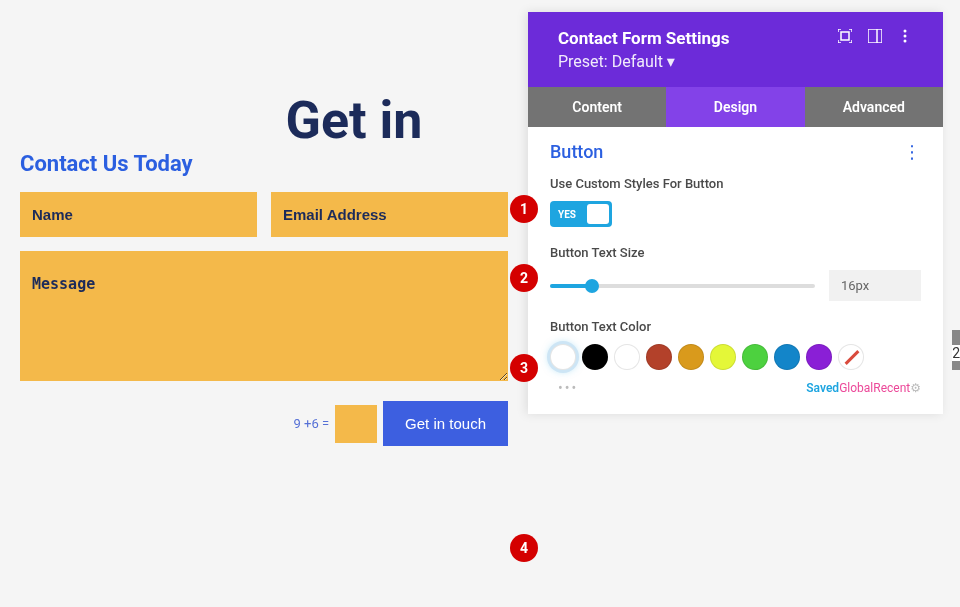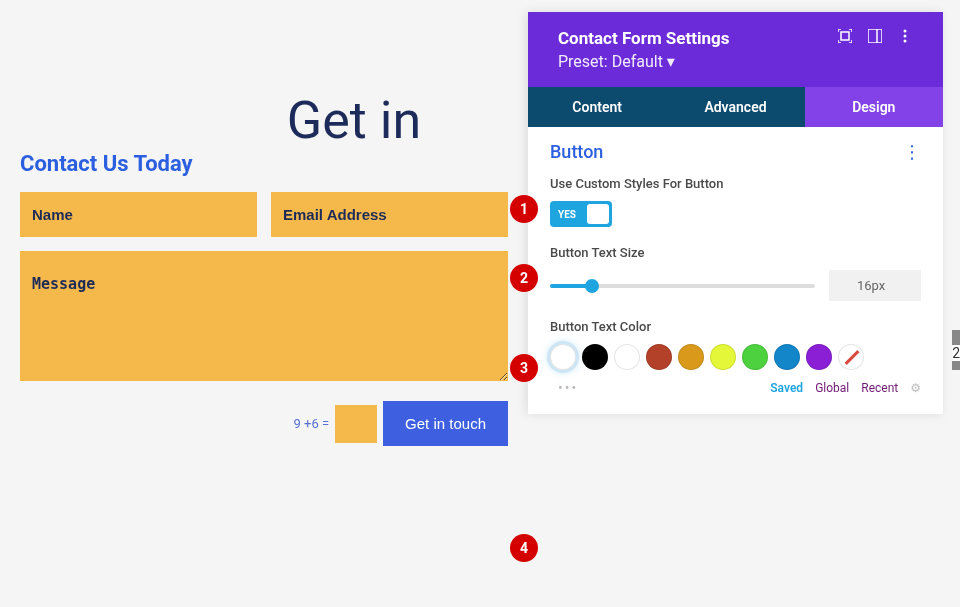--- a/index.html
+++ b/index.html
@@ -1,60 +1,60 @@
 <!DOCTYPE html>
 <html><head>
 <meta charset="utf-8">
 <style>
 * { box-sizing: border-box; margin: 0; padding: 0; }
 body { font-family: -apple-system, BlinkMacSystemFont, "Segoe UI", Roboto, Arial, sans-serif; background: #f5f5f5; width: 960px; height: 607px; overflow: hidden; position: relative; }
 .page { width: 960px; height: 607px; position: relative; }
 .left-area { position: absolute; left: 0; top: 0; width: 528px; height: 607px; padding: 20px; }
-.page-title { font-size: 52px; font-weight: 400; color: #1c2b5a; text-align: center; margin-top: 70px; margin-left: 180px; }
+.page-title { font-size: 52px; font-weight: 700; color: #1c2b5a; text-align: center; margin-top: 70px; margin-left: 180px; }
 .form-heading { font-size: 22px; font-weight: 700; color: #2b5fe0; margin-bottom: 16px; }
 .form-row { display: flex; gap: 14px; margin-bottom: 14px; }
 .input-field { background: #f4b94a; border: none; padding: 14px 12px; font-size: 15px; font-weight: 600; color: #1c2b5a; flex: 1; }
 .input-field::placeholder { color: #1c2b5a; }
 .textarea-field { width: 100%; height: 130px; background: #f4b94a; border: none; padding: 24px 12px; font-size: 15px; font-weight: 600; color: #1c2b5a; resize: both; }
 .textarea-field::placeholder { color: #1c2b5a; }
 .submit-row { display: flex; justify-content: flex-end; align-items: center; gap: 6px; margin-top: 16px; }
 .captcha-text { font-size: 13px; color: #5570d6; }
 .captcha-box { width: 42px; height: 38px; background: #f4b94a; }
 .submit-btn { background: #3d5fe0; color: #fff; border: none; padding: 14px 22px; font-size: 15px; font-weight: 500; cursor: pointer; }
 .panel { position: absolute; left: 528px; top: 12px; width: 415px; background: #fff; box-shadow: -2px 0 10px rgba(0,0,0,0.1); }
 .panel-header { background: #6c2bd9; color: #fff; padding: 16px 30px; display: flex; justify-content: space-between; align-items: flex-start; }
 .panel-title { font-size: 17px; font-weight: 700; }
 .panel-preset { font-size: 16px; margin-top: 4px; opacity: 0.9; }
 .panel-icons { display: flex; gap: 14px; align-items: center; }
 .panel-icon { width: 16px; height: 16px; cursor: pointer; display: flex; align-items: center; justify-content: center; }
-.tabs { display: flex; background: #0c4a6e; }
+.tabs { display: flex; background: #737373; }
 .tab { flex: 1; text-align: center; padding: 12px 0; color: #fff; font-size: 14px; font-weight: 600; cursor: pointer; }
 .tab.active { background: #8342e8; }
 .section { padding: 14px 22px 0 22px; }
 .section-header { display: flex; justify-content: space-between; align-items: center; margin-bottom: 14px; }
 .section-title { color: #2b5fe0; font-size: 18px; font-weight: 500; }
 .section-menu { color: #2b5fe0; font-size: 18px; cursor: pointer; }
 .field-label { font-size: 13px; color: #4a4a4a; font-weight: 500; margin-bottom: 10px; }
 .toggle { display: inline-flex; align-items: center; background: #1ea5e0; border-radius: 4px; height: 26px; width: 62px; position: relative; cursor: pointer; }
 .toggle-label { color: #fff; font-size: 10px; font-weight: 700; padding-left: 8px; }
 .toggle-knob { position: absolute; right: 3px; width: 22px; height: 20px; background: #fff; border-radius: 3px; }
 .field-block { margin-bottom: 18px; }
 .slider-row { display: flex; align-items: center; gap: 14px; }
 .slider-track { flex: 1; height: 4px; background: #ddd; position: relative; border-radius: 2px; }
 .slider-fill { position: absolute; left: 0; top: 0; height: 4px; background: #1ea5e0; border-radius: 2px; width: 16%; }
 .slider-thumb { position: absolute; top: -5px; left: 16%; width: 14px; height: 14px; background: #1ea5e0; border-radius: 50%; transform: translateX(-50%); cursor: grab; }
-.size-value { width: 92px; background: #f1f1f1; padding: 8px 28px; font-size: 13px; color: #666; }
+.size-value { width: 92px; background: #f1f1f1; padding: 8px 12px; font-size: 13px; color: #666; }
 .swatch-row { display: flex; gap: 6px; align-items: center; margin-bottom: 10px; }
 .swatch { width: 26px; height: 26px; border-radius: 50%; cursor: pointer; border: 1px solid rgba(0,0,0,0.1); }
 .swatch.active { box-shadow: 0 0 0 3px #cde5f5, 0 0 8px rgba(30,165,224,0.5); }
 .swatch.none { background: #fff; position: relative; }
 .swatch.none::after { content: ""; position: absolute; left: 4px; top: 11px; width: 18px; height: 3px; background: #d94a3c; transform: rotate(-45deg); }
 .swatch-more { font-size: 14px; color: #bbb; margin-left: 8px; cursor: pointer; letter-spacing: 2px; }
-.swatch-tabs { display: flex; justify-content: flex-end; gap: 12px; font-size: 12px; align-items: center; }
-.swatch-tab { color: #701a75; cursor: pointer; }
+.swatch-tabs { display: flex; justify-content: flex-end; gap: 0; font-size: 12px; align-items: center; }
+.swatch-tab { color: #ec4899; cursor: pointer; }
 .swatch-tab.active { color: #1ea5e0; font-weight: 600; }
 .swatch-gear { color: #bbb; cursor: pointer; }
 .bg-tabs { display: flex; border: 1px solid #eee; margin-bottom: 12px; }
 .bg-tab { flex: 1; padding: 12px 0; text-align: center; cursor: pointer; border-right: 1px solid #eee; color: #999; }
 .bg-tab:last-child { border-right: none; }
 .bg-tab.active { color: #1ea5e0; }
 .bg-preview { width: 100%; height: 85px; background: #1f52f7; }
 .callout { position: absolute; width: 28px; height: 28px; background: #d40000; color: #fff; border-radius: 50%; display: flex; align-items: center; justify-content: center; font-size: 14px; font-weight: 700; z-index: 10; }
 .right-edge { position: absolute; right: 0; top: 330px; width: 8px; height: 40px; background: #888; }
 .right-edge-num { position: absolute; right: 0; top: 345px; font-size: 14px; color: #333; background: #fff; }
@@ -101,22 +101,22 @@
             <svg width="4" height="14" viewBox="0 0 4 14">
               <circle cx="2" cy="2" r="1.5" fill="#fff"></circle>
               <circle cx="2" cy="7" r="1.5" fill="#fff"></circle>
               <circle cx="2" cy="12" r="1.5" fill="#fff"></circle>
             </svg>
           </span>
       </div>
     </div>
     <div class="tabs">
       <div class="tab">Content</div>
+      <div class="tab active">Design</div>
       <div class="tab">Advanced</div>
-      <div class="tab active">Design</div>
     </div>
     <div class="section">
       <div class="section-header">
         <div class="section-title">Button</div>
         <div class="section-menu">⋮</div>
       </div>
 
       <div class="field-block">
         <div class="field-label">Use Custom Styles For Button</div>
         <div class="toggle">

